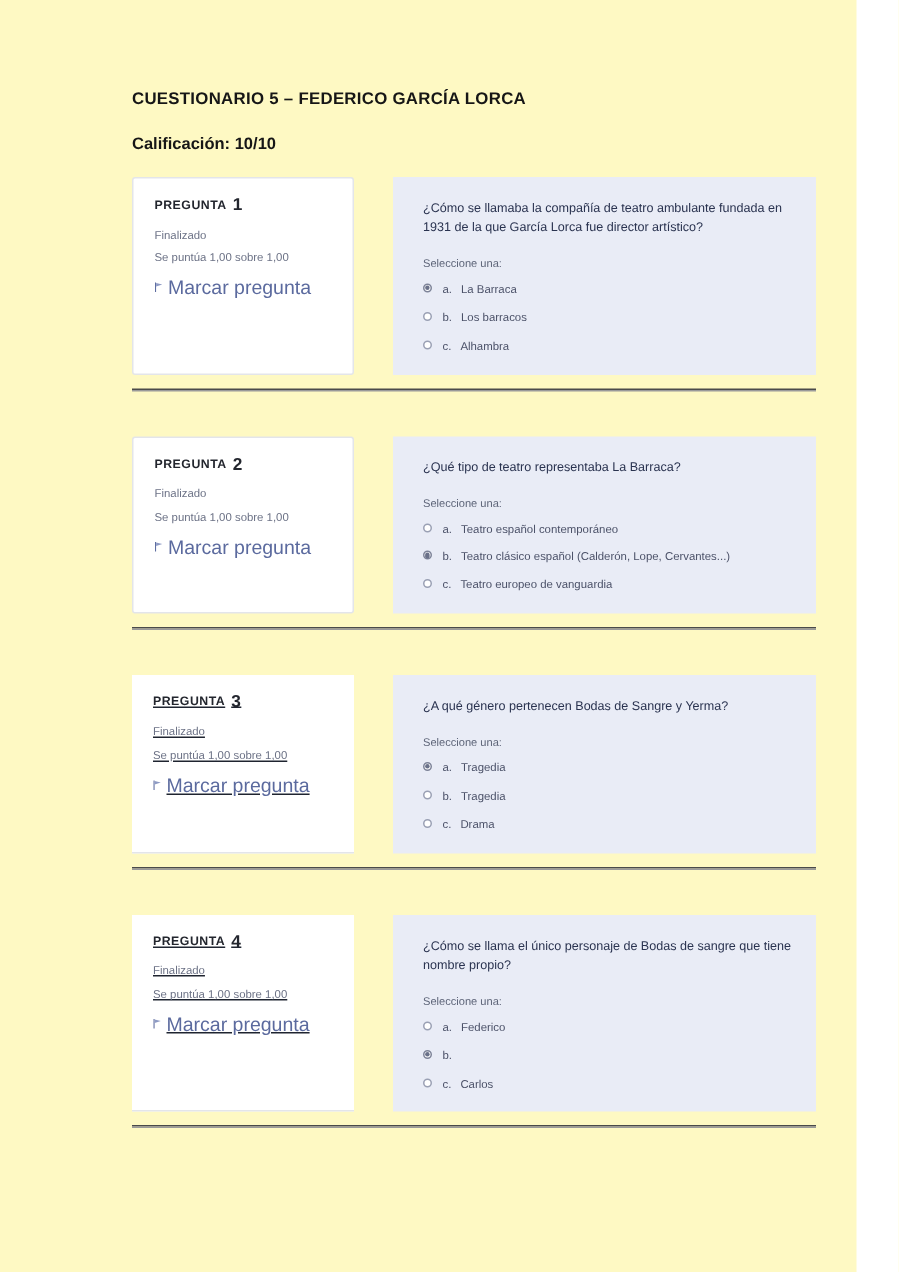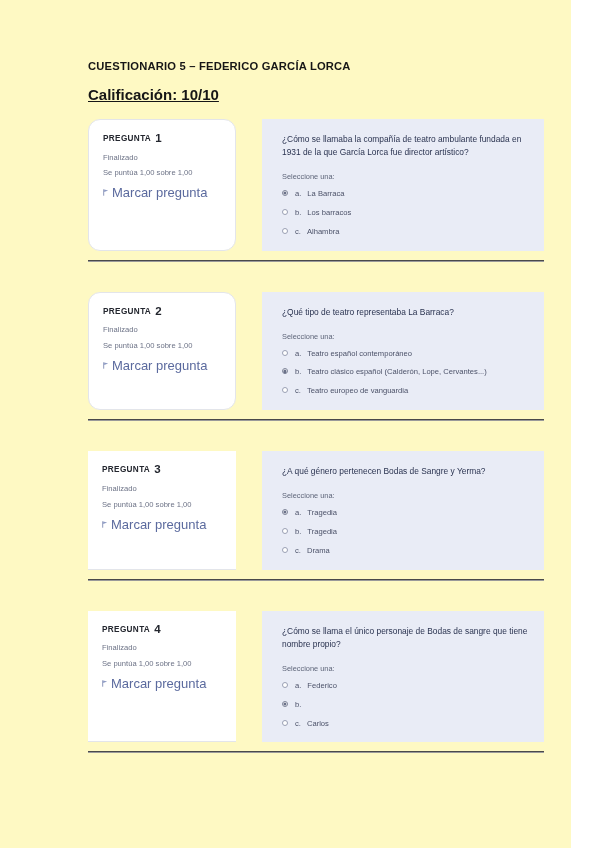--- a/index.html
+++ b/index.html
@@ -34,24 +34,23 @@
   
   .doc-title {
     font-size: 11.2px;
     font-weight: bold;
     letter-spacing: 0.2px;
     color: #161616;
     margin: 0 0 14px 0;
     white-space: nowrap;
   }
   .doc-grade {
-    font-size: 15px;
+    font-size: 11px;
     font-weight: bold;
     color: #161616;
-    text-decoration: underline;
     margin: 0 0 16px 0;
     display: inline-block;
   }
 
   
   .q-block {
     position: relative;
     display: flex;
     align-items: stretch;
     margin-bottom: 0;
@@ -77,24 +76,25 @@
   .q-info {
     width: 148px;
     min-height: 96px;
     box-sizing: border-box;
     background: #ffffff;
     padding: 13px 10px 10px 14px;
     flex: 0 0 148px;
   }
   .q-info.boxed {
     border: 1px solid #e3e5ea;
-    border-radius: 12px;
+    border-radius: 2px;
   }
   .q-info.bottomline {
     border-bottom: 1px solid #e3e5ea;
+    text-decoration: underline;
   }
   .q-label {
     font-size: 8.2px;
     font-weight: bold;
     letter-spacing: 0.35px;
     color: #23262e;
     margin-bottom: 9px;
     line-height: 1;
   }
   .q-label .q-num {

